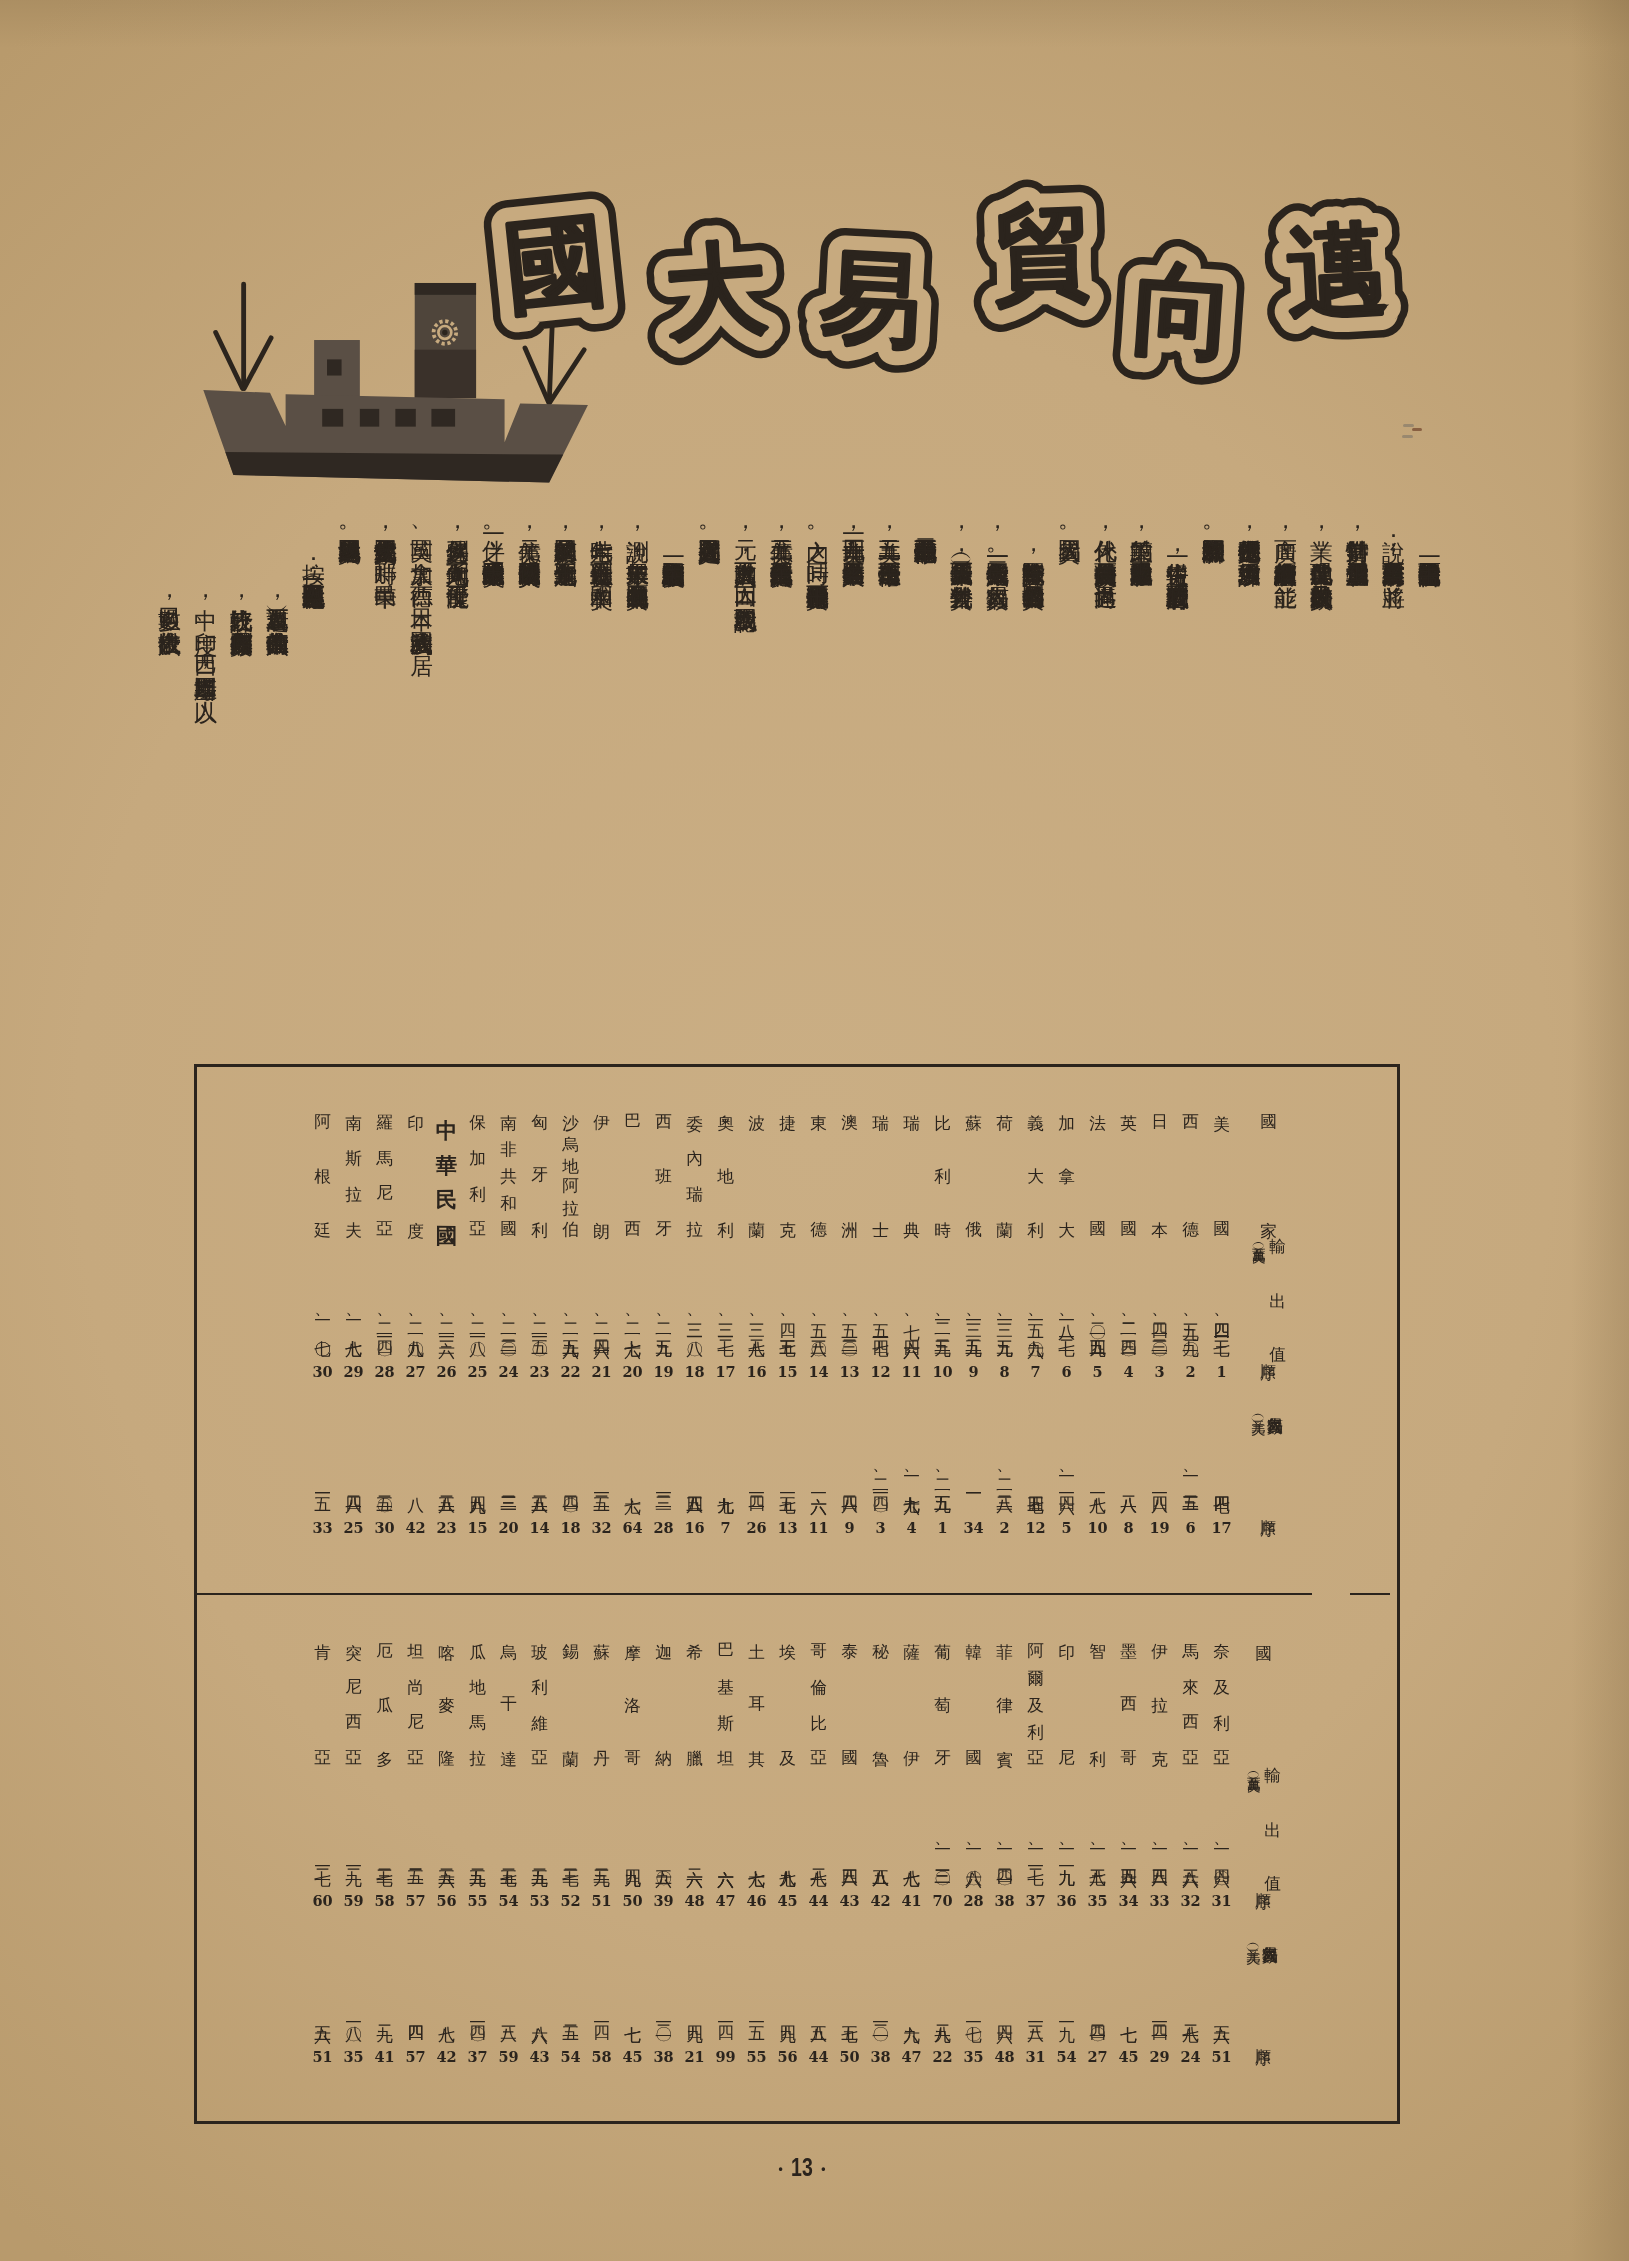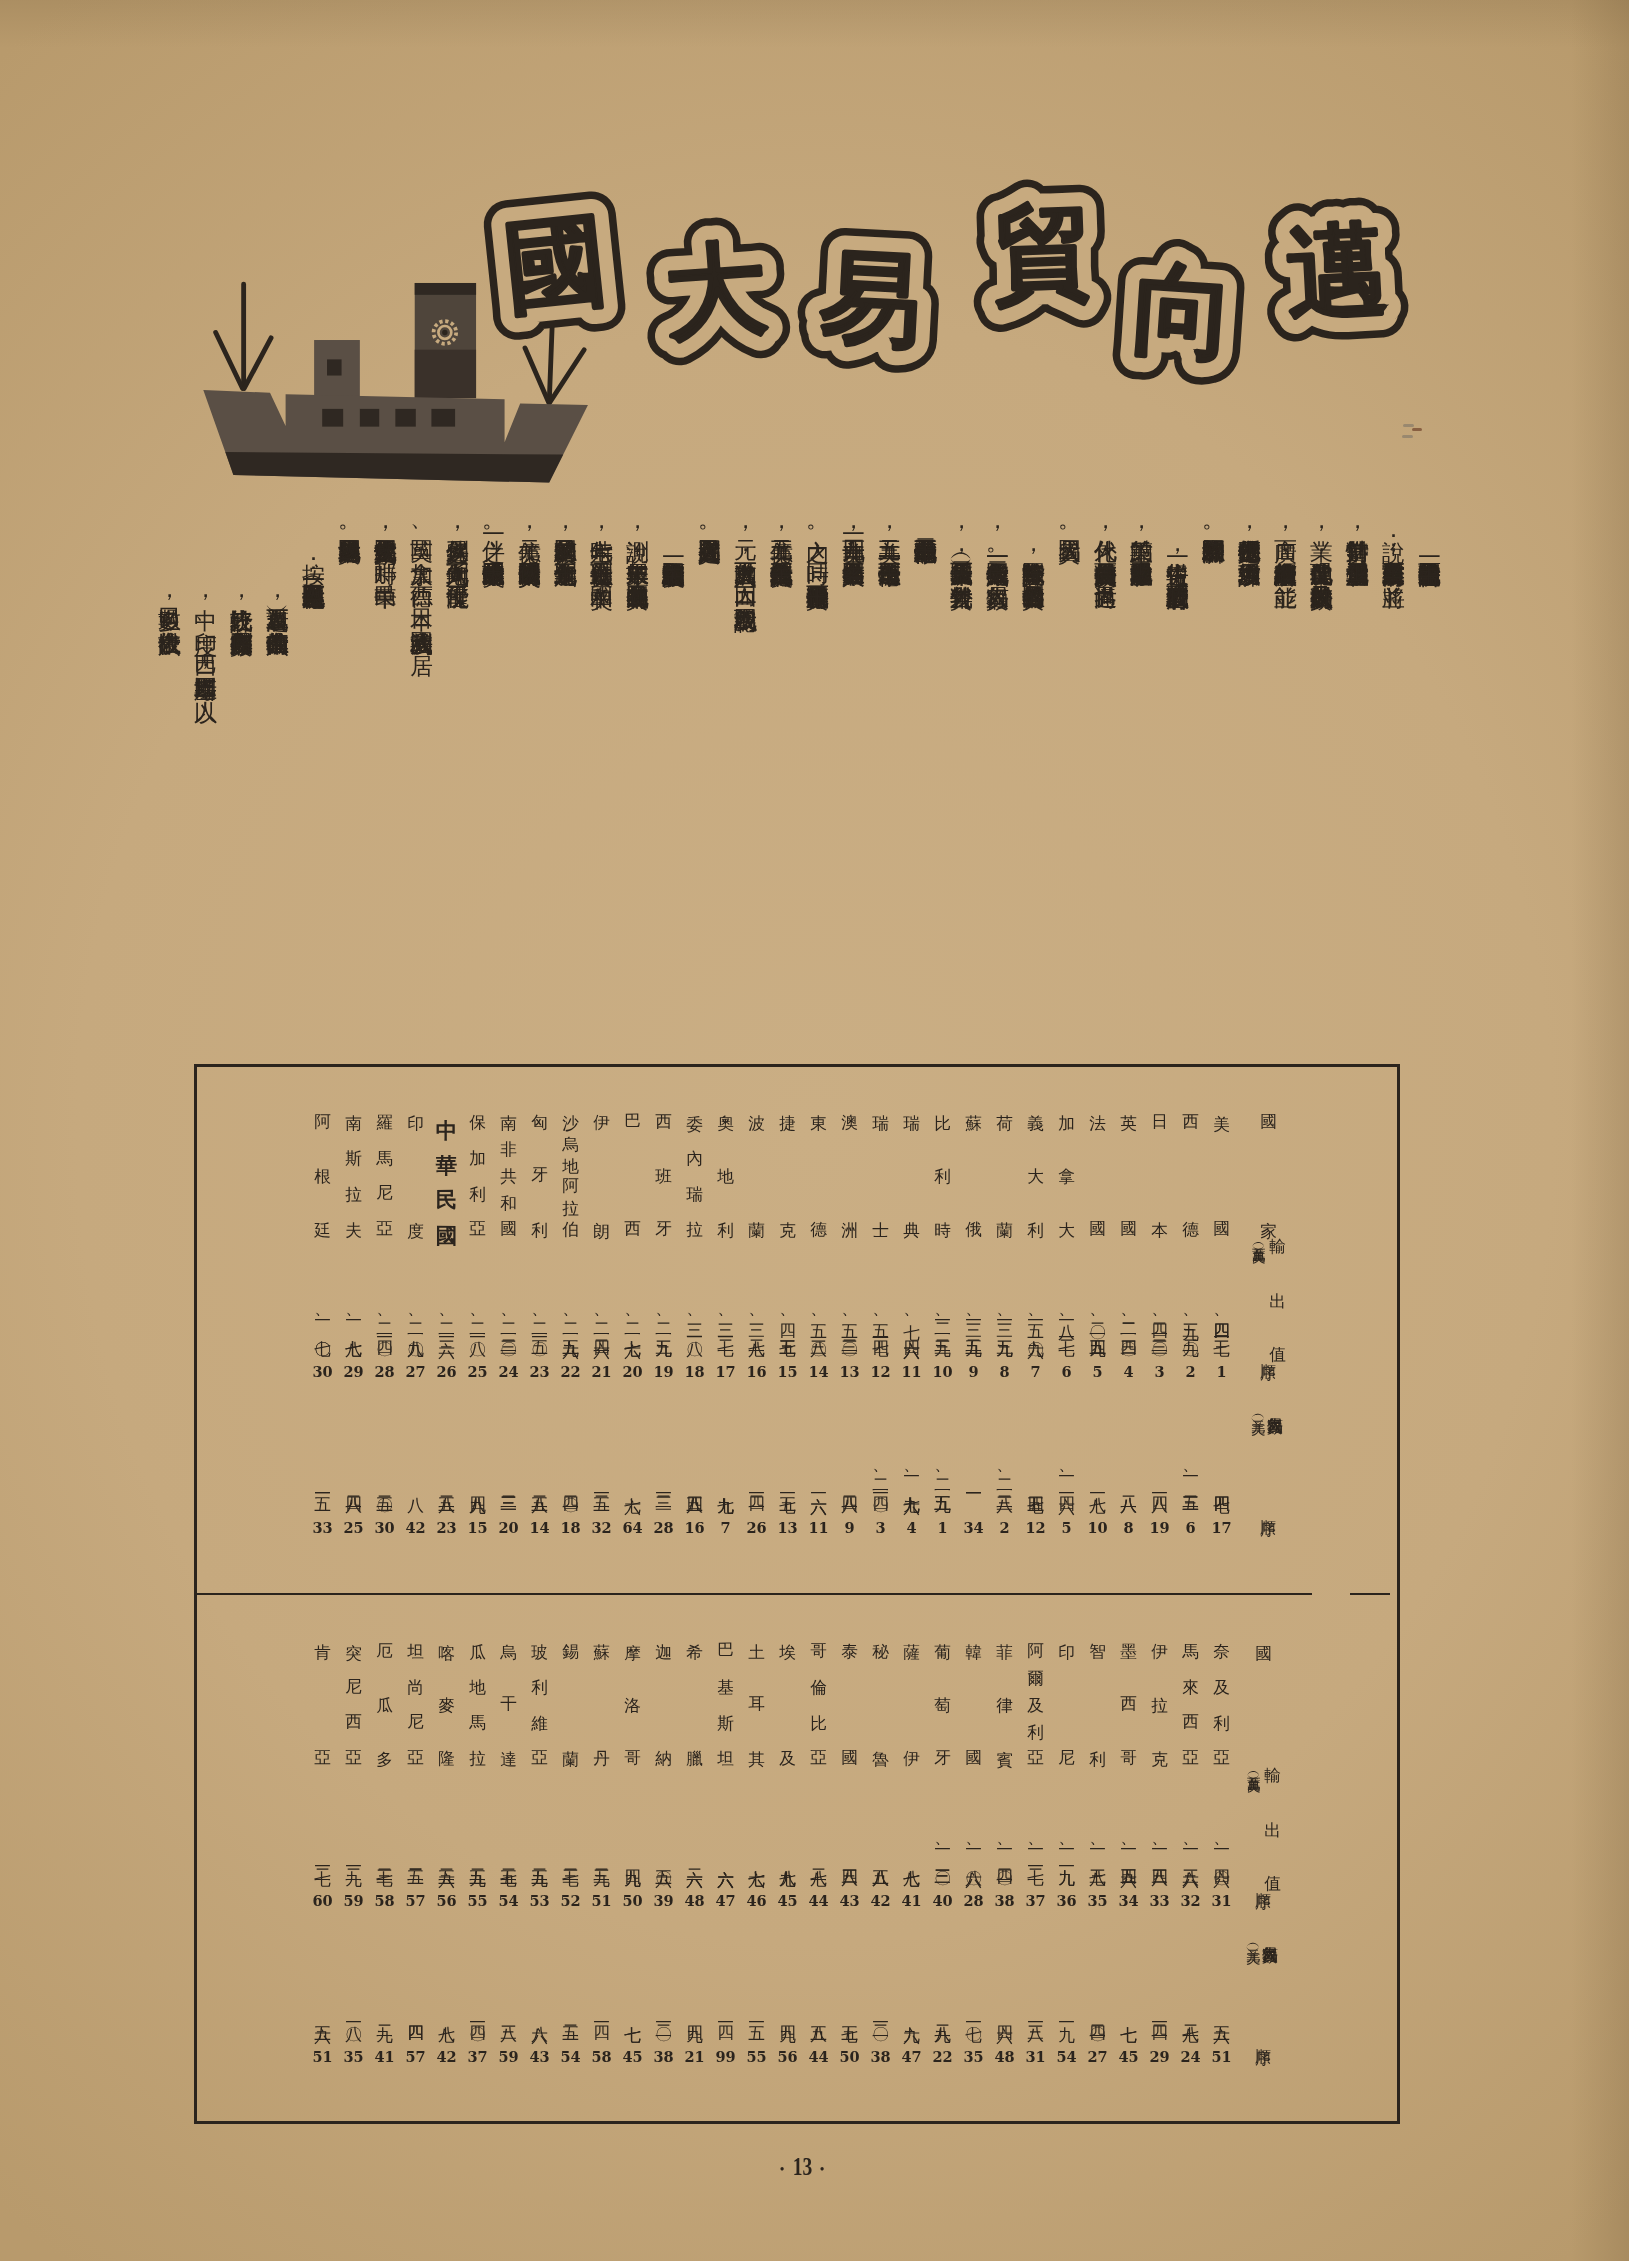--- a/index.html
+++ b/index.html
@@ -59,21 +59,21 @@
   .h-country-single { top: 39px; height: 32px; text-align: start; }
   .h-export { left: 9.2px; top: 160px; height: 108px; text-align: justify; text-align-last: justify; }
   .h-export-unit { left: -9.7px; top: 173px; height: 92px; font-size: 13.5px; text-align: start; }
   .h-rank { top: 286px; height: 38px; font-size: 16px; text-align: start; }
   .h-percap { left: 7px; top: 340px; height: 86px; font-size: 16px; text-align: start; }
   .h-percap-unit { left: -10.8px; top: 344px; height: 70px; font-size: 14.5px; text-align: start; }
   .h-rank2 { top: 442px; height: 38px; font-size: 16px; text-align: start; }
 
   
   .page-num { position: absolute; left: 748px; top: 2151px; width: 108px; text-align: center;
-    font-family: Liberation Serif, serif; font-weight: bold; font-size: 25px; line-height: 32px; }
+    font-family: Liberation Sans, sans-serif; font-weight: bold; font-size: 25px; line-height: 32px; }
   .page-num .dot { font-size: 12px; vertical-align: middle; padding: 0 5.4px; }
   .page-num .pn { display: inline-block; transform: scaleX(0.78); }
 </style>
 </head>
 <body>
 
 <div class="edge-top"></div>
 <div class="edge-right"></div>
 
 <svg class="art" width="1630" height="538" viewBox="0 0 3028 1000">
@@ -560,21 +560,21 @@
         <div class="vt t-name">韓國</div>
         <div class="vt t-export">一、〇六八</div>
         <div class="num t-rank">28</div>
         <div class="vt t-percap">一〇七</div>
         <div class="num t-rank2">35</div>
       </div>
 
       <div class="tcol">
         <div class="vt t-name">葡萄牙</div>
         <div class="vt t-export">一、〇三三</div>
-        <div class="num t-rank">40</div>
+        <div class="num t-rank">70</div>
         <div class="vt t-percap">二八九</div>
         <div class="num t-rank2">22</div>
       </div>
 
       <div class="tcol">
         <div class="vt t-name">薩伊</div>
         <div class="vt t-export">八七七</div>
         <div class="num t-rank">41</div>
         <div class="vt t-percap">六九</div>
         <div class="num t-rank2">47</div>

